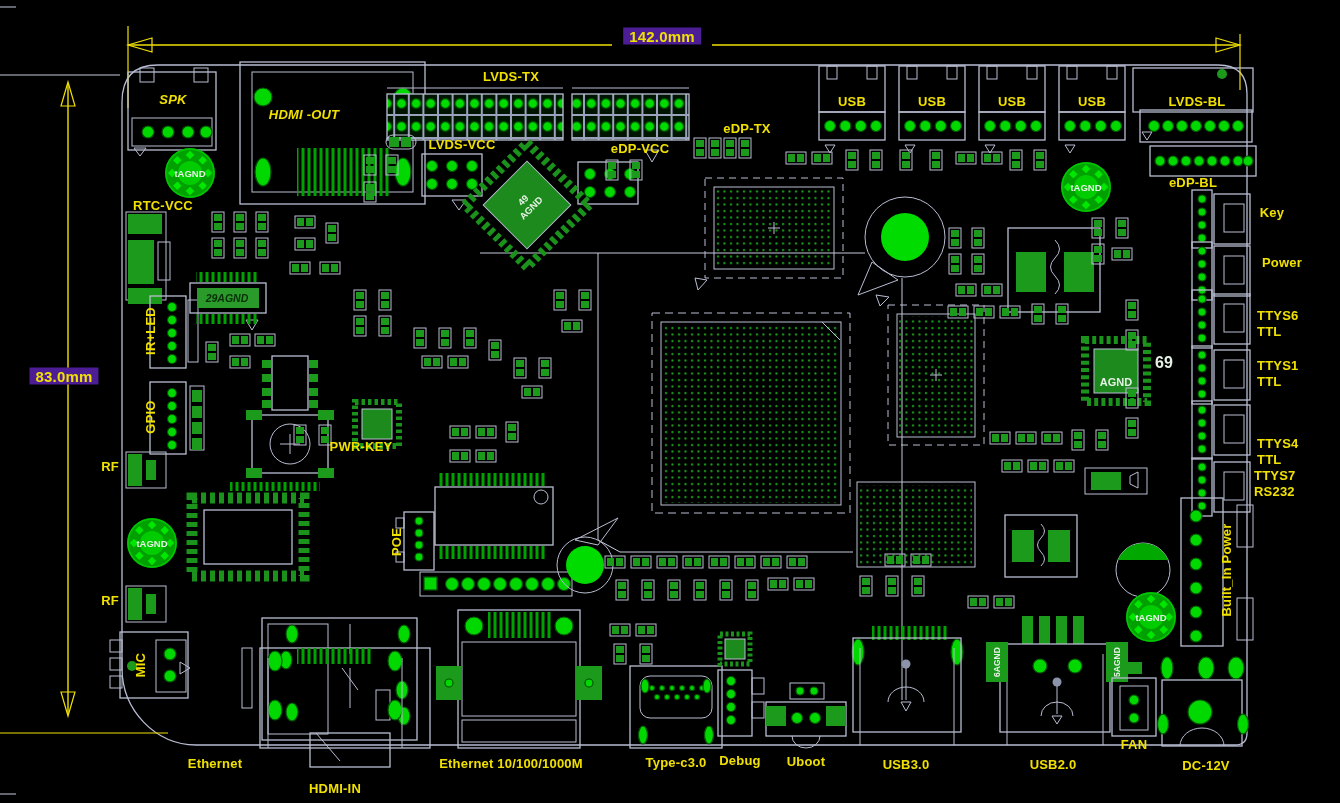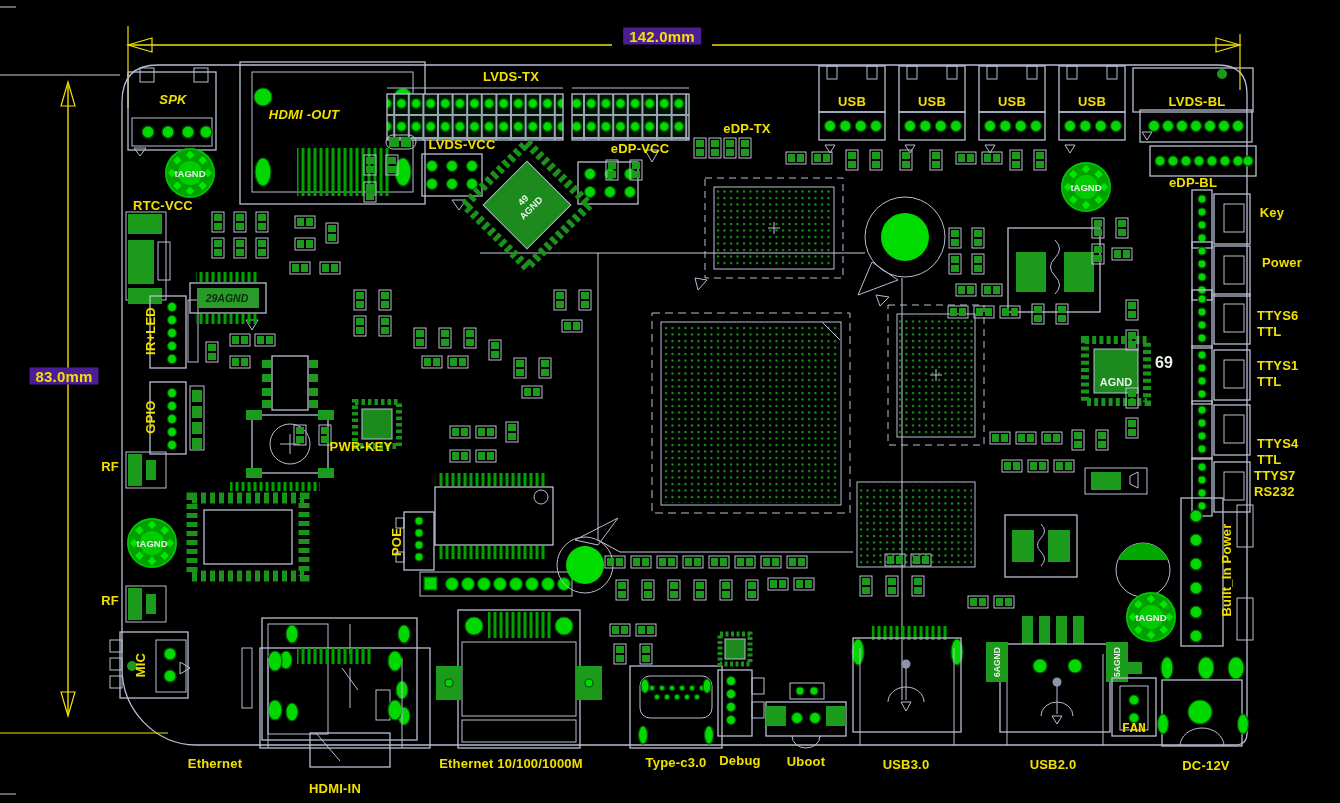--- a/index.html
+++ b/index.html
@@ -702,21 +702,21 @@
 <div class="lbl v" style="left:396px;top:542px;">POE</div>
 
 <div class="lbl" style="left:215px;top:763px;">Ethernet</div>
 <div class="lbl" style="left:335px;top:763px;margin-top:25px;">HDMI-IN</div>
 <div class="lbl" style="left:511px;top:763px;">Ethernet 10/100/1000M</div>
 <div class="lbl" style="left:676px;top:762px;">Type-c3.0</div>
 <div class="lbl" style="left:740px;top:760px;">Debug</div>
 <div class="lbl" style="left:806px;top:761px;">Uboot</div>
 <div class="lbl" style="left:906px;top:764px;">USB3.0</div>
 <div class="lbl" style="left:1053px;top:764px;">USB2.0</div>
-<div class="lbl" style="left:1134px;top:728px;font-family:Liberation Mono, monospace;">FAN</div>
+<div class="lbl" style="left:1134px;top:744px;">FAN</div>
 <div class="lbl" style="left:1206px;top:765px;">DC-12V</div>
 
 <div class="lbl wt" style="left:190px;top:173px;">tAGND</div>
 <div class="lbl wt" style="left:1086px;top:187px;">tAGND</div>
 <div class="lbl wt" style="left:152px;top:543px;">tAGND</div>
 <div class="lbl wt" style="left:1151px;top:617px;">tAGND</div>
 <div class="lbl bk" style="left:227px;top:298px;font-style:italic;">29AGND</div>
 <div class="lbl wt d45" style="left:527px;top:204px;">
   <span style="display:block;">49</span>
   <span style="display:block;">AGND</span>

